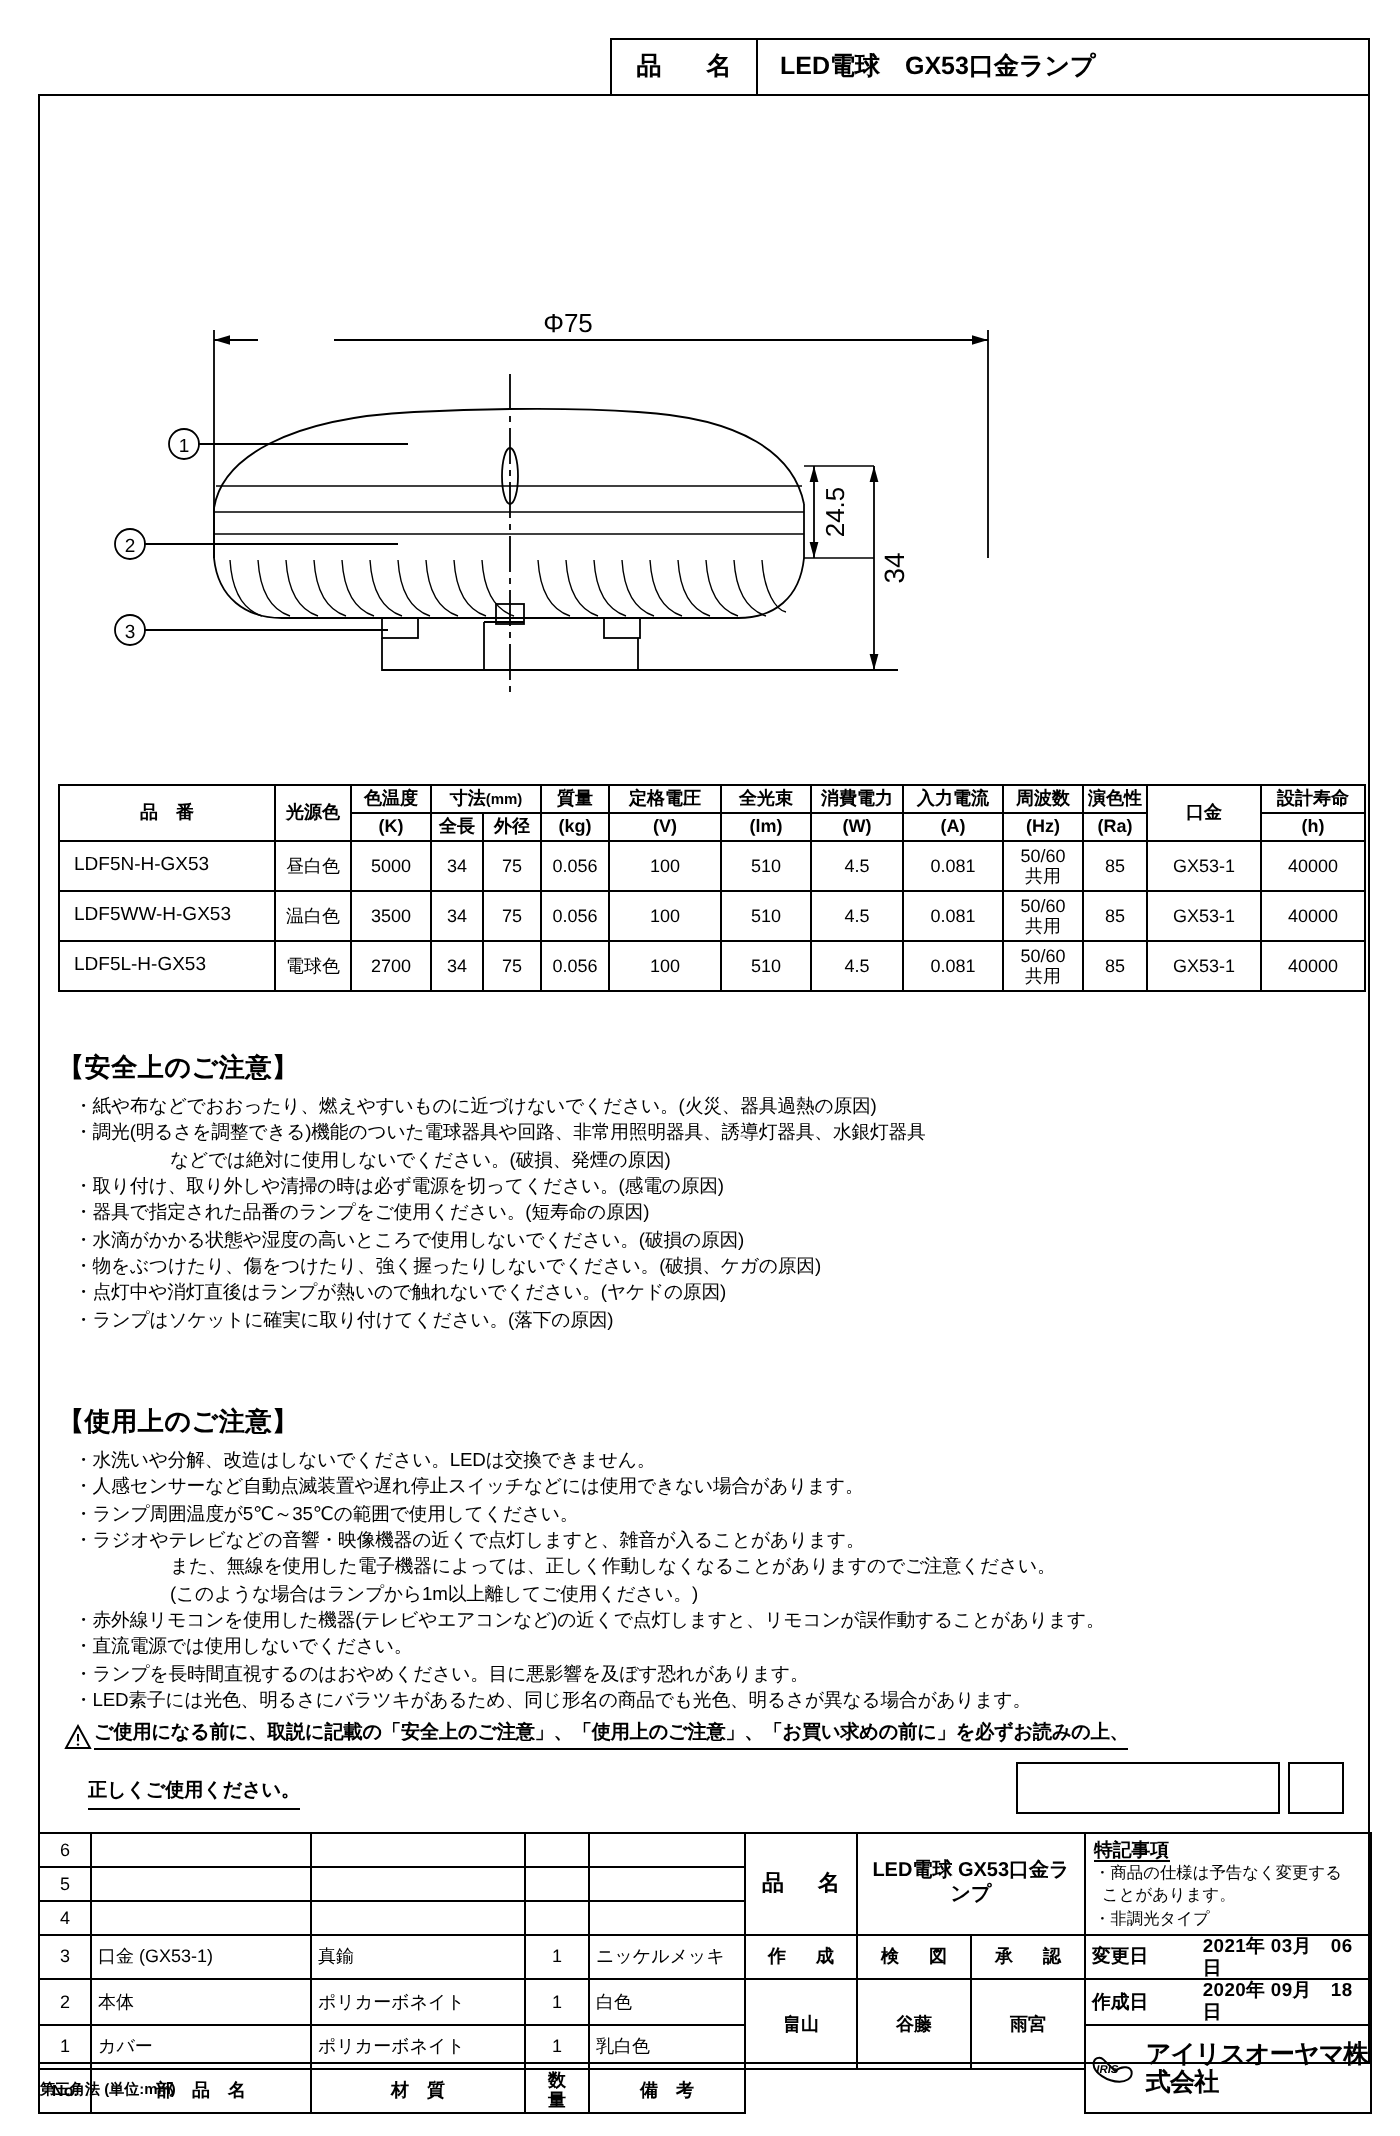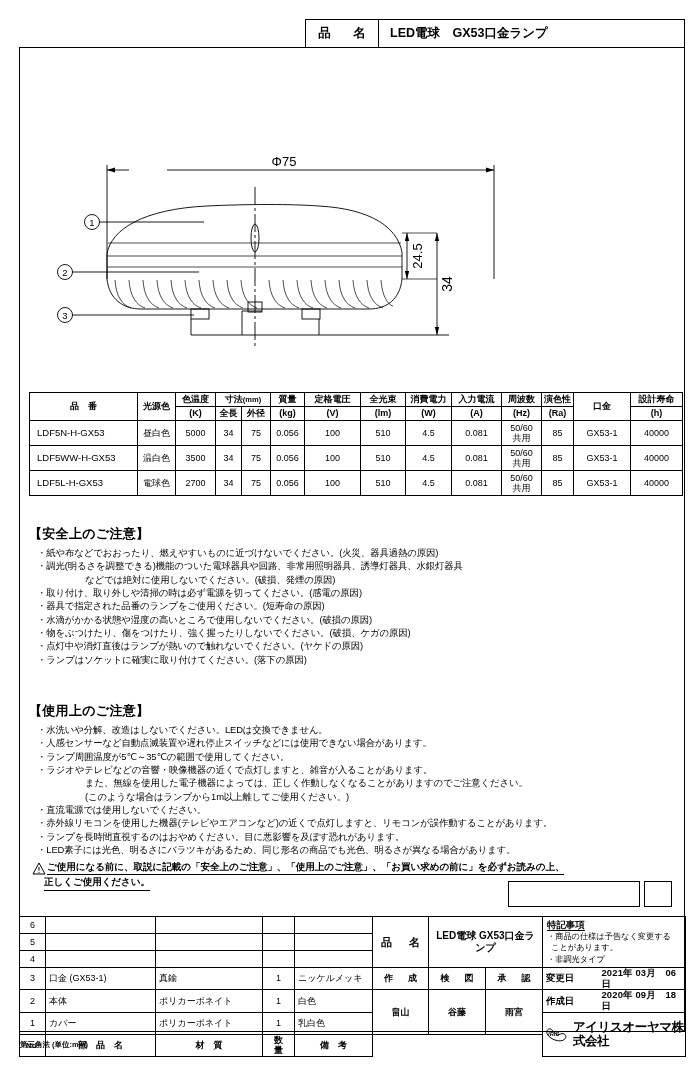--- a/index.html
+++ b/index.html
@@ -141,21 +141,21 @@
     font-size: 9.6px;
     line-height: 1.5;
     white-space: nowrap;
     letter-spacing: -0.1px;
     border-bottom: 1px solid #000;
     display: inline-block;
     padding-bottom: 0px;
   }
   .warn-row { display: flex; align-items: flex-end; font-weight: bold; }
   .warn-tri { margin-right: 1px; }
-  .warn-indent { margin-left: 12px; }
+  .warn-indent { margin-left: 12px; margin-top: 14px; }
 
   
   #stamp-boxes {
     position: absolute;
     left: 508px;
     top: 881px;
     display: flex;
     gap: 4px;
   }
   #stamp-box-wide {
@@ -459,22 +459,22 @@
 
 <div id="usage-block">
   <div class="section-heading">【使用上のご注意】</div>
   <ul class="notes" id="usage-list">
       <li>・水洗いや分解、改造はしないでください。LEDは交換できません。</li>
       <li>・人感センサーなど自動点滅装置や遅れ停止スイッチなどには使用できない場合があります。</li>
       <li>・ランプ周囲温度が5℃～35℃の範囲で使用してください。</li>
       <li>・ラジオやテレビなどの音響・映像機器の近くで点灯しますと、雑音が入ることがあります。</li>
       <li class="cont">また、無線を使用した電子機器によっては、正しく作動しなくなることがありますのでご注意ください。</li>
       <li class="cont">(このような場合はランプから1m以上離してご使用ください。)</li>
+      <li>・赤外線リモコンを使用した機器(テレビやエアコンなど)の近くで点灯しますと、リモコンが誤作動することがあります。</li>
       <li>・直流電源では使用しないでください。</li>
-      <li>・赤外線リモコンを使用した機器(テレビやエアコンなど)の近くで点灯しますと、リモコンが誤作動することがあります。</li>
       <li>・ランプを長時間直視するのはおやめください。目に悪影響を及ぼす恐れがあります。</li>
       <li>・LED素子には光色、明るさにバラツキがあるため、同じ形名の商品でも光色、明るさが異なる場合があります。</li>
     </ul>
 </div>
 
 <div id="warning-block">
   <div class="warn-row">
     <svg class="warn-tri" width="14" height="13" viewBox="0 0 14 13">
       <path d="M7,1 L13,12 L1,12 Z" fill="none" stroke="#000" stroke-width="1"></path>
       <line x1="7" y1="5" x2="7" y2="8.6" stroke="#000" stroke-width="1"></line>

